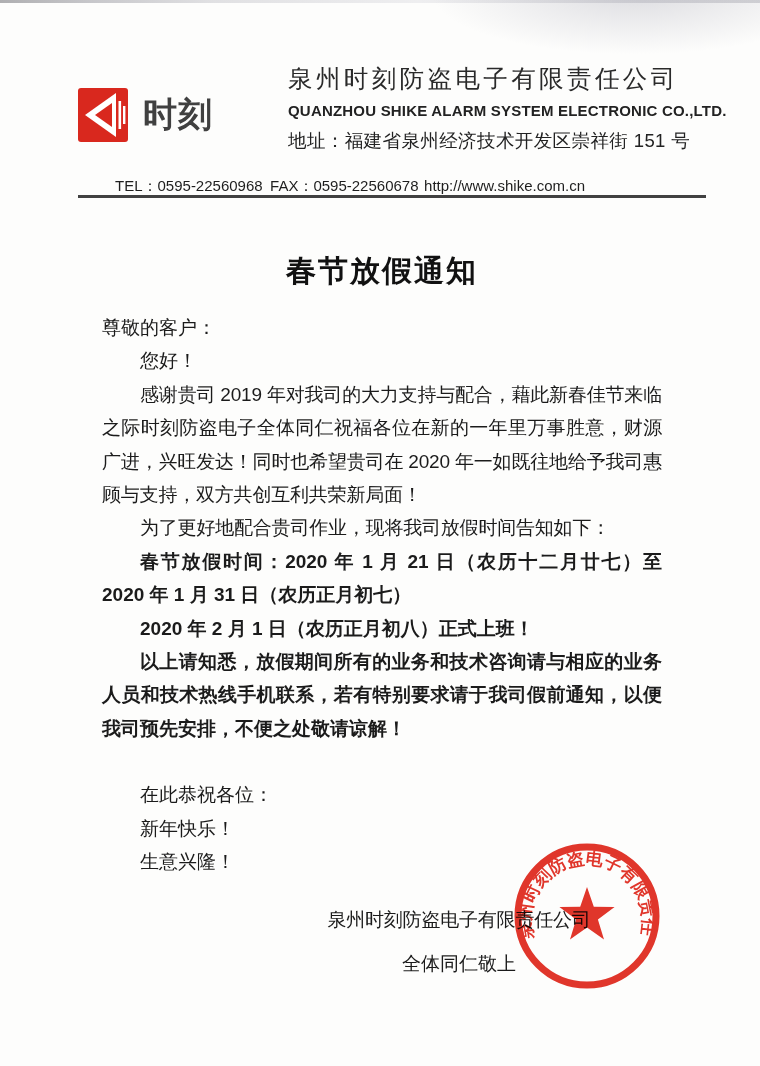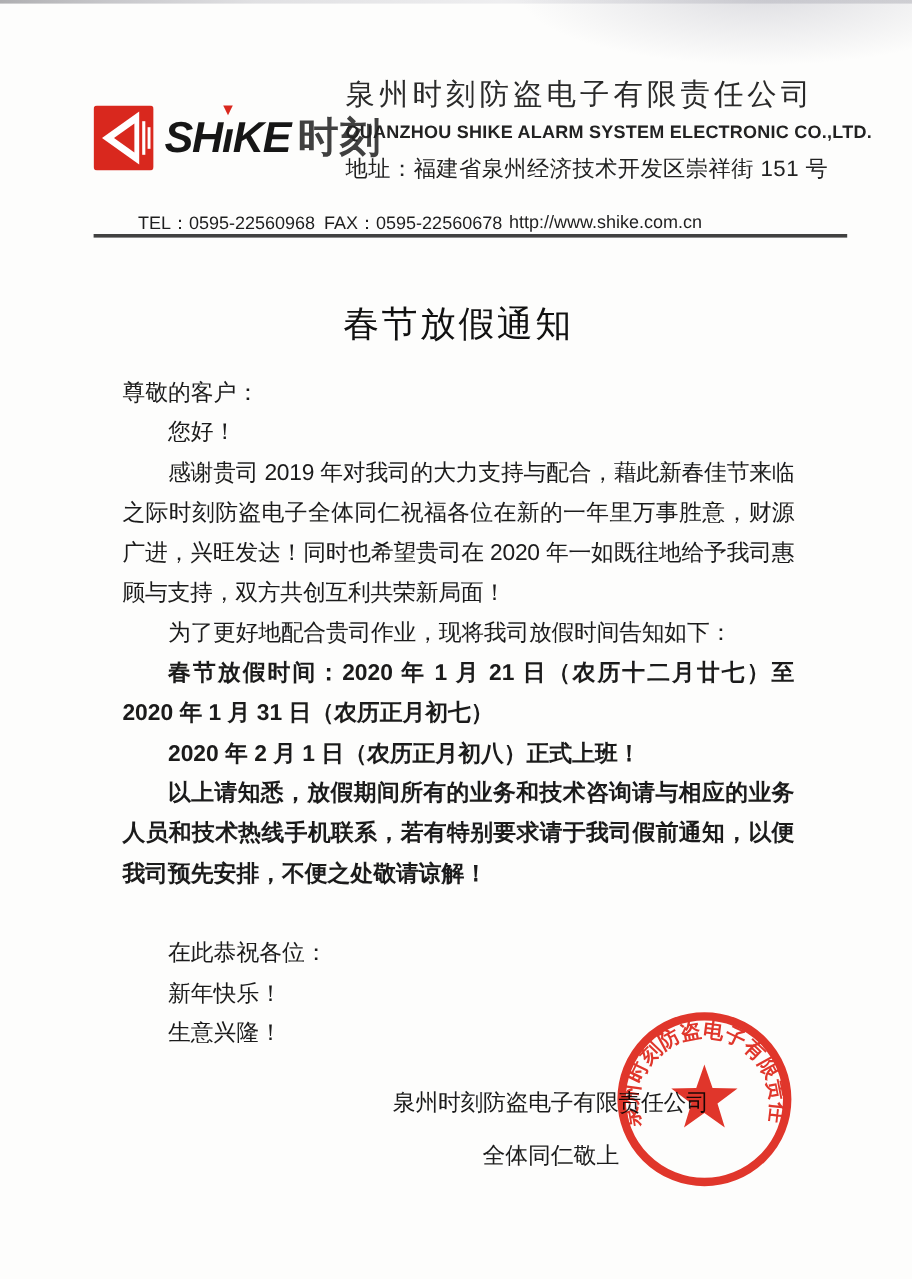--- a/index.html
+++ b/index.html
@@ -41,21 +41,21 @@
   .contact-row {
     position:absolute; left:115px; top:177px; width:470px;
     display:flex; gap:0; font-size:15px; font-weight:500; color:#1e1e1e; white-space:nowrap;
   }
   .contact-row .tel { width:157px; }
   .contact-row .fax { width:156px; }
   .header-rule { position:absolute; left:78px; top:195px; width:628px; height:3px; background:#414141; }
   
   .letter { position:absolute; left:102px; top:236px; width:560px; font-size:19px; line-height:33.4px; color:#1b1b1b; }
   .letter-title {
-    text-align:center; font-size:30px; font-weight:400; letter-spacing:2px;
+    text-align:center; font-size:30px; font-weight:700; letter-spacing:2px;
     line-height:40px; margin-top:15px; margin-bottom:20px; color:#111;
   }
   .salutation { text-indent:0; }
   .greeting { text-indent:2em; }
   .para { text-indent:2em; text-align:justify; letter-spacing:-0.2px; }
   .para.bold { font-weight:700; letter-spacing:0; }
   .closing-block { margin-top:33px; }
   .closing-line { text-indent:2em; }
   
   .signature {
@@ -81,21 +81,20 @@
 
   <div class="logo-block">
     <svg class="logo-icon" viewBox="0 0 50 54" xmlns="http://www.w3.org/2000/svg">
       <rect x="0" y="0" width="50" height="54" rx="3" fill="#d9281e"></rect>
       <polygon points="7,27 38,5 38,49" fill="#ffffff"></polygon>
       <polygon points="17,27 34,15 34,39" fill="#d9281e"></polygon>
       <rect x="40.5" y="13" width="2.6" height="28" fill="#ffffff"></rect>
       <rect x="45" y="18" width="2.4" height="18" fill="#ffffff"></rect>
     </svg>
     <div class="wordmark">
-      <span class="brand-latin"><span>SH</span><span class="brand-i">ı</span><span>KE</span></span>
       <span class="brand-cjk">时刻</span>
     </div>
   </div>
 
   <div class="header-right">
     <div class="company-cn">泉州时刻防盗电子有限责任公司</div>
     <div class="company-en">QUANZHOU SHIKE ALARM SYSTEM ELECTRONIC CO.,LTD.</div>
     <div class="company-addr">地址：福建省泉州经济技术开发区崇祥街 151 号</div>
   </div>
 

